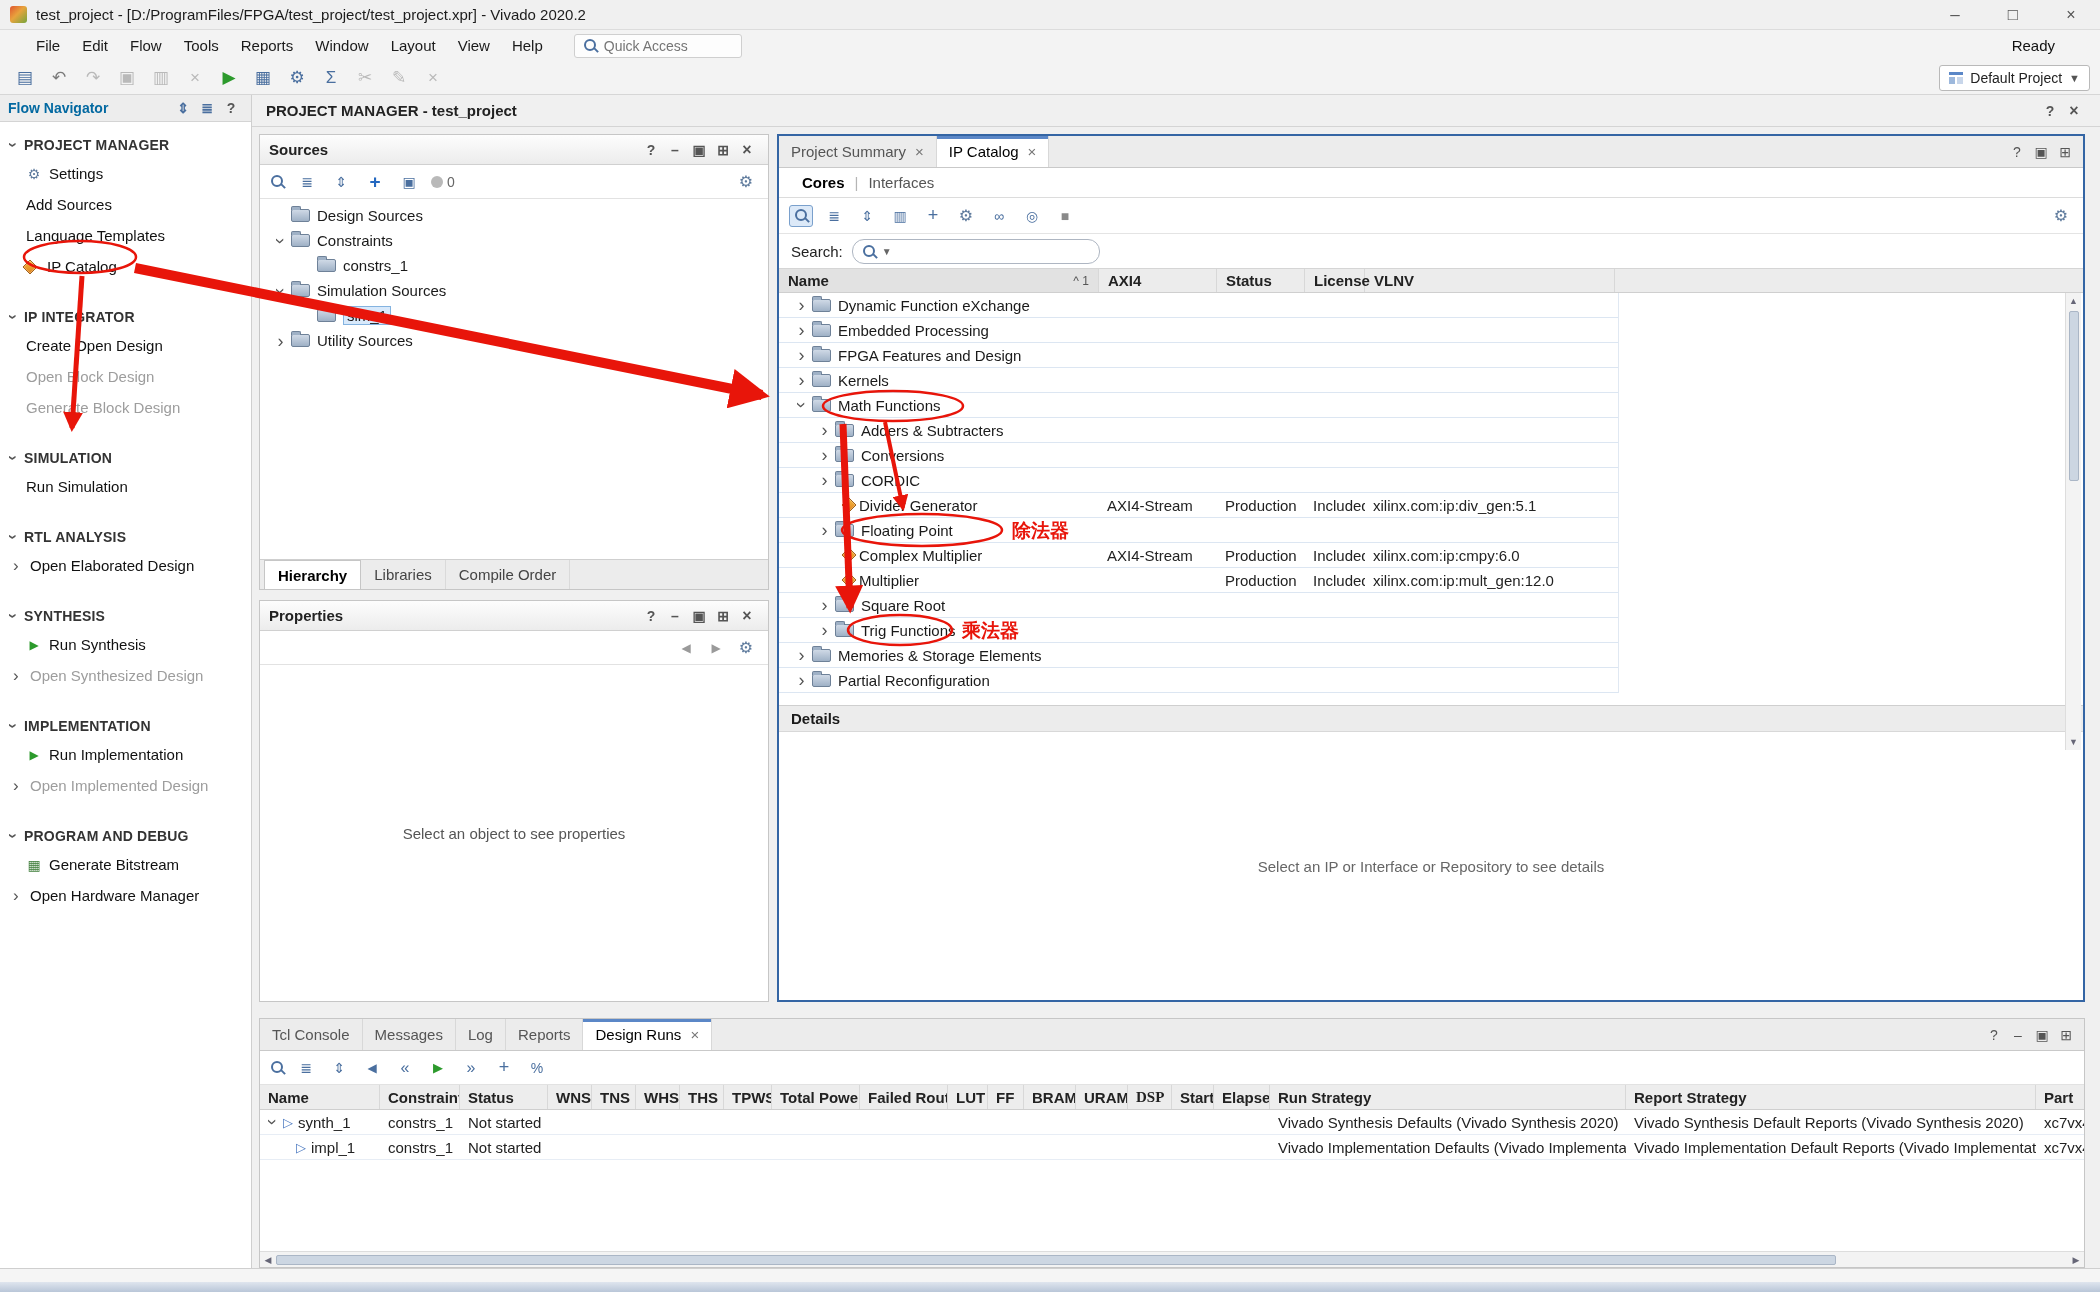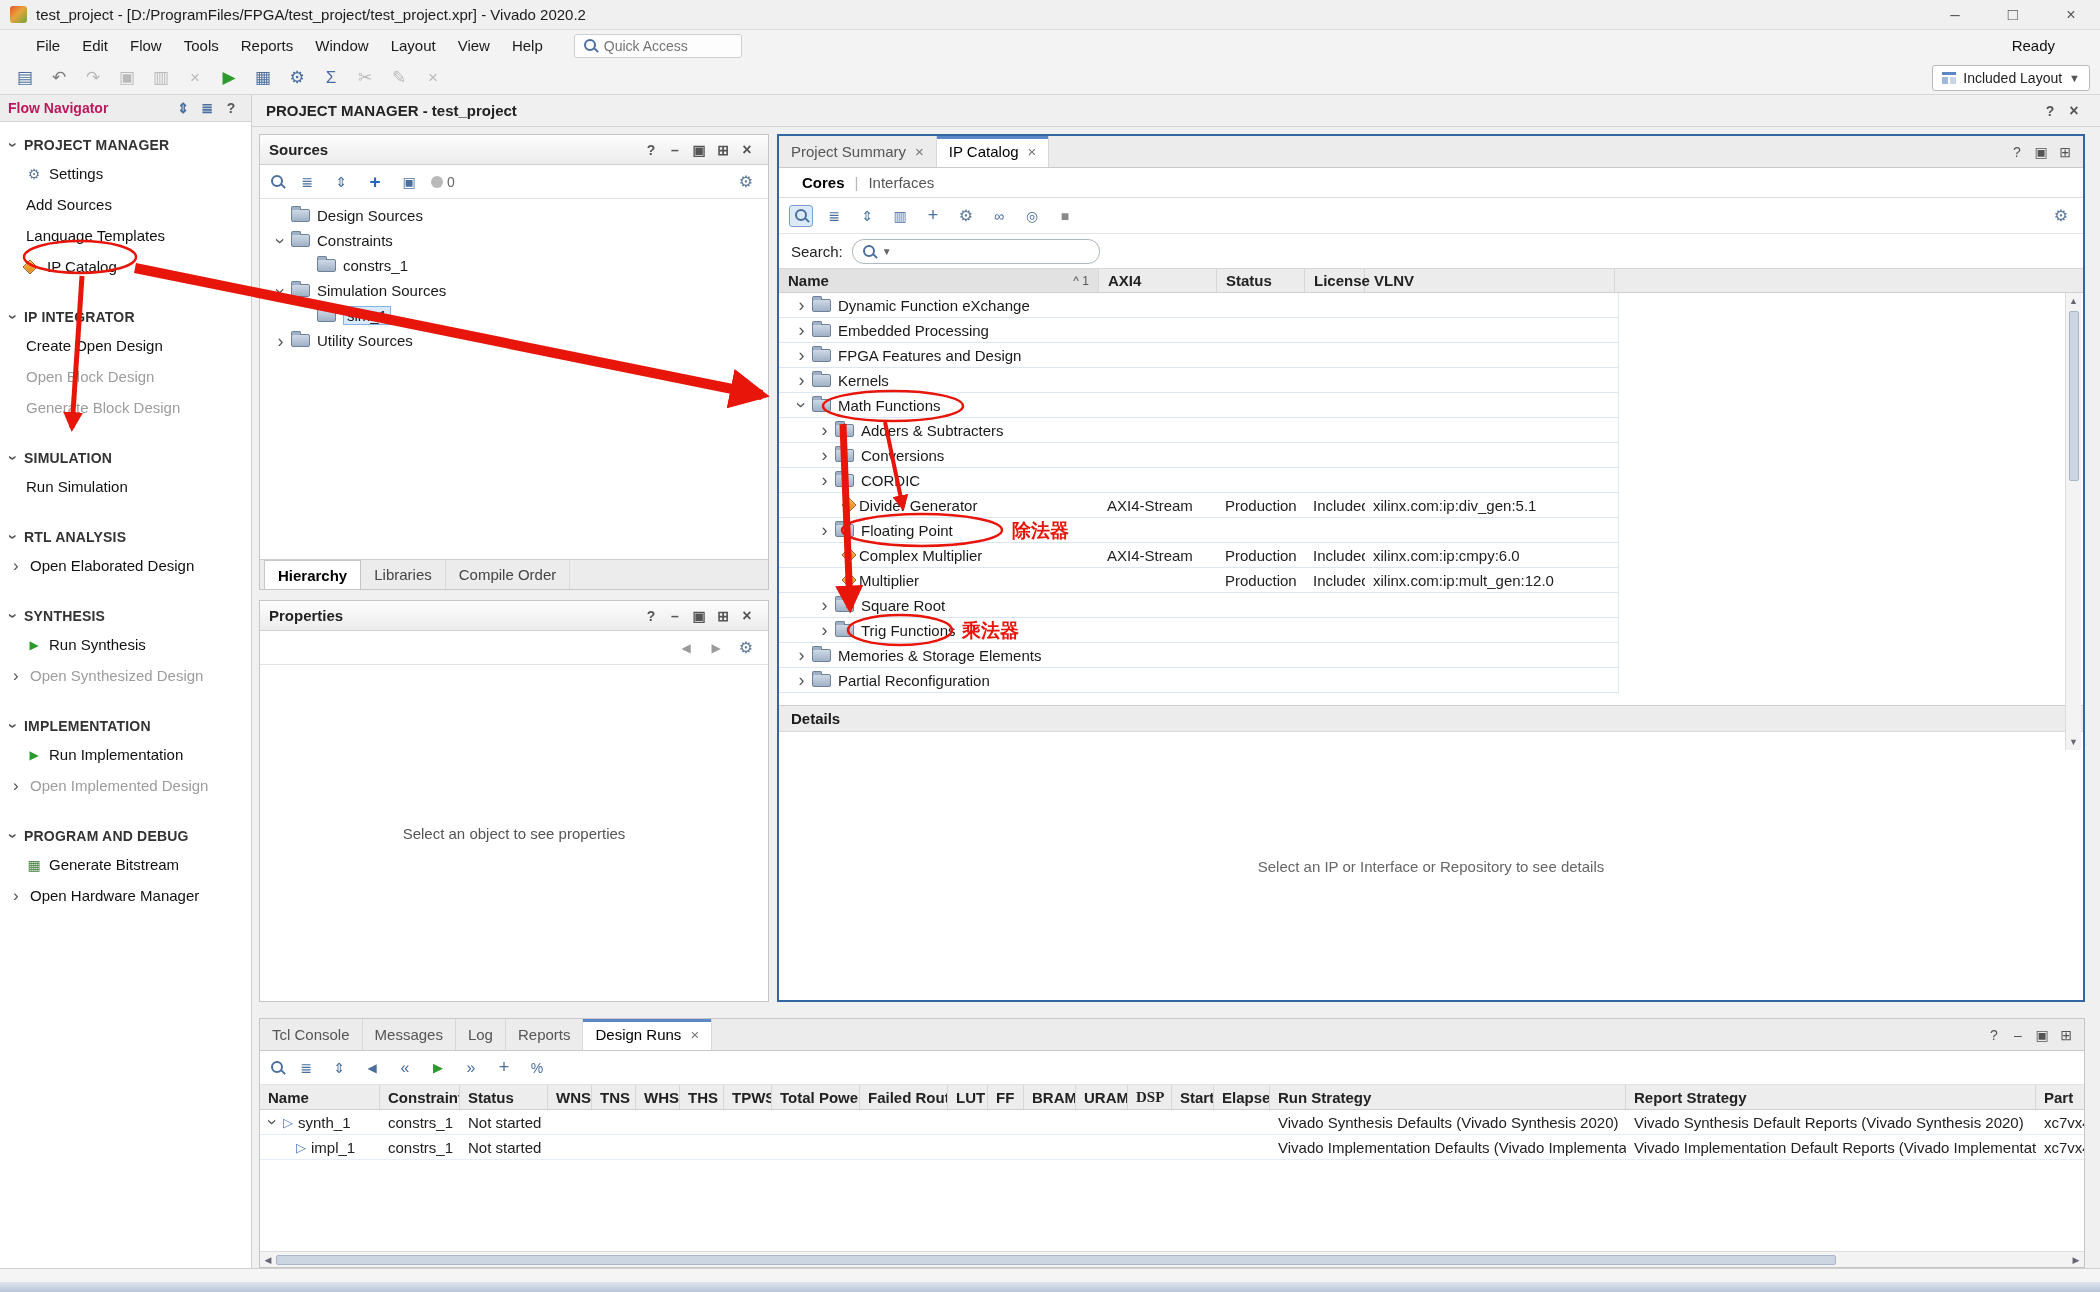--- a/index.html
+++ b/index.html
@@ -59,21 +59,21 @@
 .gi-play::before{content:"▶";color:#2c9a2c;font-size:13px}
 .gi-next::before{content:"»";color:#4a6f9f;font-size:16px}
 .gi-plus::before{content:"+";color:#4a6f9f;font-size:18px}
 .gi-pct::before{content:"%";color:#4a6f9f}
 .mag{position:relative;width:15px;height:15px;flex:none}
 .mag::before{content:"";position:absolute;left:1px;top:1px;width:8px;height:8px;border:2px solid #4a6f9f;border-radius:50%}
 .mag::after{content:"";position:absolute;width:6px;height:2px;background:#4a6f9f;transform:rotate(45deg);left:10px;top:11px}
 
 
 #flownav{position:absolute;left:0;top:95px;width:252px;height:1178px;background:#fff;border-right:1px solid #cfcfcf;display:flex;flex-direction:column}
-#flownav-header{height:27px;background:#ededed;border-bottom:1px solid #d4d4d4;display:flex;align-items:center;padding:0 8px;font-weight:bold;font-size:14px;color:#be185d}
+#flownav-header{height:27px;background:#ededed;border-bottom:1px solid #d4d4d4;display:flex;align-items:center;padding:0 8px;font-weight:bold;font-size:14px;color:#0369a1}
 #flownav-header .hicons{margin-left:auto;display:flex}
 #flownav-body{padding-top:10px;overflow:hidden}
 .fn-section{margin-bottom:22px}
 .fn-header{height:26px;display:flex;align-items:center;gap:5px;padding-left:7px;font-weight:bold;font-size:14px;color:#333;letter-spacing:.2px}
 .fn-chev{display:inline-block;transform:rotate(90deg);color:#555;font-size:16px;width:12px;text-align:center}
 .fn-item{height:31px;display:flex;align-items:center;gap:7px;padding-left:26px;font-size:15px;color:#111}
 .fn-item.disabled{color:#9d9d9d}
 .fn-exp{color:#555;font-size:17px;margin-left:-13px;width:10px}
 .fn-ico{width:16px;display:inline-flex;justify-content:center;font-size:14px}
 .fn-ico.gear-icon{color:#5f7b9d}
@@ -222,21 +222,21 @@
         <div class="tb-btn green">▶</div>
         <div class="tb-btn">▦</div>
         <div class="tb-btn">⚙</div>
         <div class="tb-btn">Σ</div>
         <div class="tb-btn disabled">✂</div>
         <div class="tb-btn disabled">✎</div>
         <div class="tb-btn disabled">×</div>
       </span>
     <span id="layout-select">
       <span class="grid"></span>
-      <span>Included Layout</span>
+      <span>Default Project</span>
       <span class="caret">▼</span>
     </span>
   </div>
 
   <div id="flownav">
     <div id="flownav-header">
       <span>Flow Navigator</span>
       <span class="hicons">
         <span class="gi gi-expand"></span>
         <span class="gi gi-collapse"></span>

